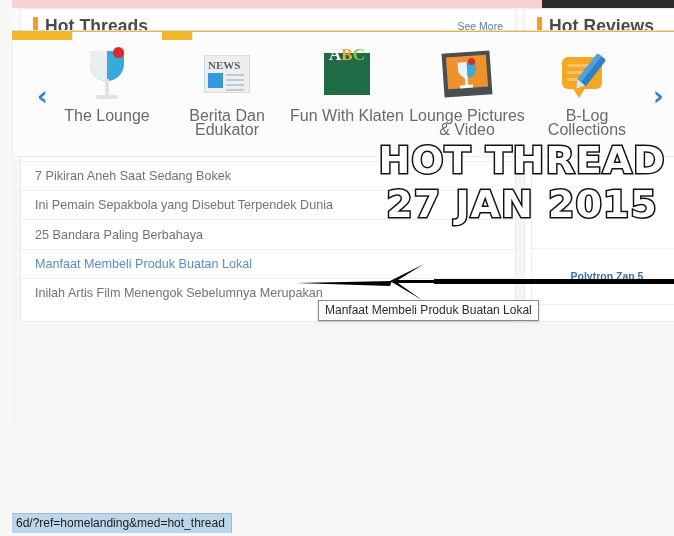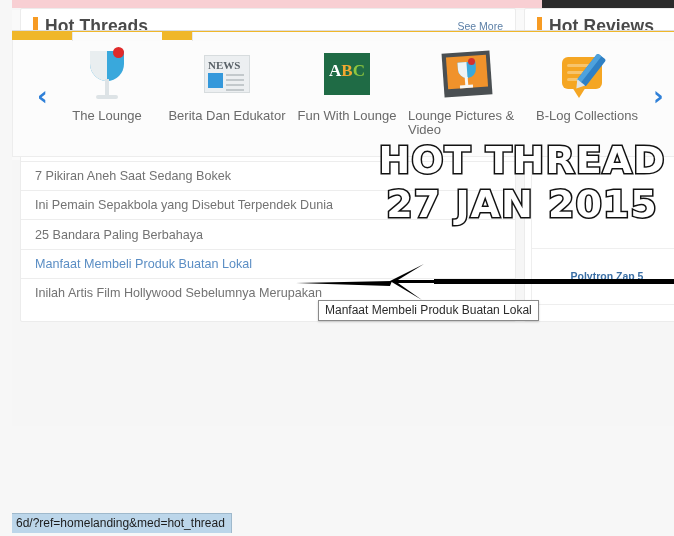--- a/index.html
+++ b/index.html
@@ -56,38 +56,38 @@
   .phone-tip { position:absolute; left:14px; top:-4px; width:6px; height:10px; background:#b163d6; border-radius:3px; }
   .review-label { height: 54px; display: flex; align-items: center; justify-content: center; }
   .review-label a { font-size: 10.5px; color: #3b6fa5; text-decoration: none; font-weight: 700; }
 
   
   #top-forums { left: 8px; top: 330px; width: 670px; height: 160px; background: #fafafa; }
   .forums-card { margin: 0 0 0 0; background: #fcfcfc; border: 1px solid #ededed; height: 123px; position: relative; }
   .forum-items { display: flex; align-items: flex-start; justify-content: space-around; height: 100%; padding: 10px 34px 0 34px; }
   .forum-item { width: 118px; display: flex; flex-direction: column; align-items: center; text-decoration: none; }
   .forum-icon { width: 58px; height: 58px; position: relative; margin-bottom: 6px; }
-  .forum-label { font-size: 13px; color: #6a6a6a; line-height: 14px; }
+  .forum-label { font-size: 16px; color: #6a6a6a; text-align: center; line-height: 14px; }
 
   
   .ic-cocktail .glass { position:absolute; left:12px; top:6px; width:34px; height:30px; background:#39a8dc; border-radius: 0 0 17px 17px; }
   .ic-cocktail .glass:before { content:""; position:absolute; left:0; top:0; width:17px; height:30px; background:#e9eef0; border-radius: 0 0 0 17px; }
   .ic-cocktail .stem { position:absolute; left:27px; top:34px; width:4px; height:18px; background:#dde3e6; }
   .ic-cocktail .foot { position:absolute; left:18px; top:50px; width:22px; height:4px; background:#dde3e6; border-radius:2px; }
   .ic-cocktail .cherry { position:absolute; left:35px; top:2px; width:11px; height:11px; background:#e02b2b; border-radius:50%; }
 
   
   .ic-news .paper { position:absolute; left:6px; top:10px; width:46px; height:38px; background:#eceff1; border:1px solid #d7dcde; }
   .ic-news .ttl { position:absolute; left:10px; top:14px; font-size:11px; font-weight:bold; color:#5a6268; font-family:"Liberation Serif", serif; }
   .ic-news .blk { position:absolute; left:10px; top:28px; width:15px; height:15px; background:#3498db; }
   .ic-news .ln { position:absolute; left:28px; width:18px; height:2px; background:#c3c9cc; }
 
   
   .ic-abc .bd { position:absolute; left:6px; top:8px; width:46px; height:42px; background:#1f6b45; }
-  .ic-abc .tx { position:absolute; left:0; top:16px; width:58px; text-align:center; font-size:17px; font-weight:bold; font-family:"Liberation Serif", serif; }
+  .ic-abc .tx { position:absolute; left:0; top:0; width:58px; text-align:center; font-size:17px; font-weight:bold; font-family:"Liberation Serif", serif; }
   .ic-abc .a { color:#ffffff; } .ic-abc .b { color:#f0a830; } .ic-abc .c { color:#8dc63f; }
 
   
   .ic-pic .frame { position:absolute; left:5px; top:7px; width:48px; height:44px; background:#4a4f52; transform: rotate(-4deg); }
   .ic-pic .inner { position:absolute; left:9px; top:11px; width:40px; height:32px; background:#f0922b; transform: rotate(-4deg); }
   .ic-pic .glass2 { position:absolute; left:20px; top:17px; width:18px; height:16px; background:#39a8dc; border-radius:0 0 9px 9px; transform: rotate(-4deg); }
   .ic-pic .glass2:before { content:""; position:absolute; left:0; top:0; width:9px; height:16px; background:#eef3f5; border-radius:0 0 0 9px; }
   .ic-pic .st { position:absolute; left:27px; top:32px; width:3px; height:9px; background:#f7f7f5; transform: rotate(-4deg); }
   .ic-pic .ft { position:absolute; left:22px; top:40px; width:13px; height:3px; background:#f7f7f5; transform: rotate(-4deg); }
   .ic-pic .ch { position:absolute; left:30px; top:13px; width:7px; height:7px; background:#d32f2f; border-radius:50%; }
@@ -179,21 +179,21 @@
         <div class="thread-row">
           <a href="#" class="thread-link">Ini Pemain Sepakbola yang Disebut Terpendek Dunia</a>
         </div>
         <div class="thread-row">
           <a href="#" class="thread-link">25 Bandara Paling Berbahaya</a>
         </div>
         <div class="thread-row">
           <a href="#" class="thread-link hl">Manfaat Membeli Produk Buatan Lokal</a>
         </div>
         <div class="thread-row">
-          <a href="#" class="thread-link">Inilah Artis Film Hollywood Sebelumnya Merupakan</a>
+          <a href="#" class="thread-link">Inilah Artis Film Menengok Sebelumnya Merupakan</a>
         </div>
       </div>
   </div>
 
   <div class="panel" id="hot-reviews">
     <div class="sec-head">
       <div class="sec-title">
         <span class="sec-bar"></span>
         <span class="sec-title-text">Hot Reviews</span>
       </div>
@@ -246,21 +246,21 @@
               <span class="ln" style="top:44px"></span>
           </span>
           <span class="forum-label">Berita Dan Edukator</span>
         </a>
 
         <a href="#" class="forum-item">
           <span class="forum-icon ic-abc">
             <span class="bd"></span>
             <span class="tx"><span class="a">A</span><span class="b">B</span><span class="c">C</span></span>
           </span>
-          <span class="forum-label">Fun With Lounge</span>
+          <span class="forum-label">Fun With Klaten</span>
         </a>
 
         <a href="#" class="forum-item">
           <span class="forum-icon ic-pic">
             <span class="frame"></span>
               <span class="inner"></span>
               <span class="glass2"></span>
             <span class="st"></span>
               <span class="ft"></span>
               <span class="ch"></span>

